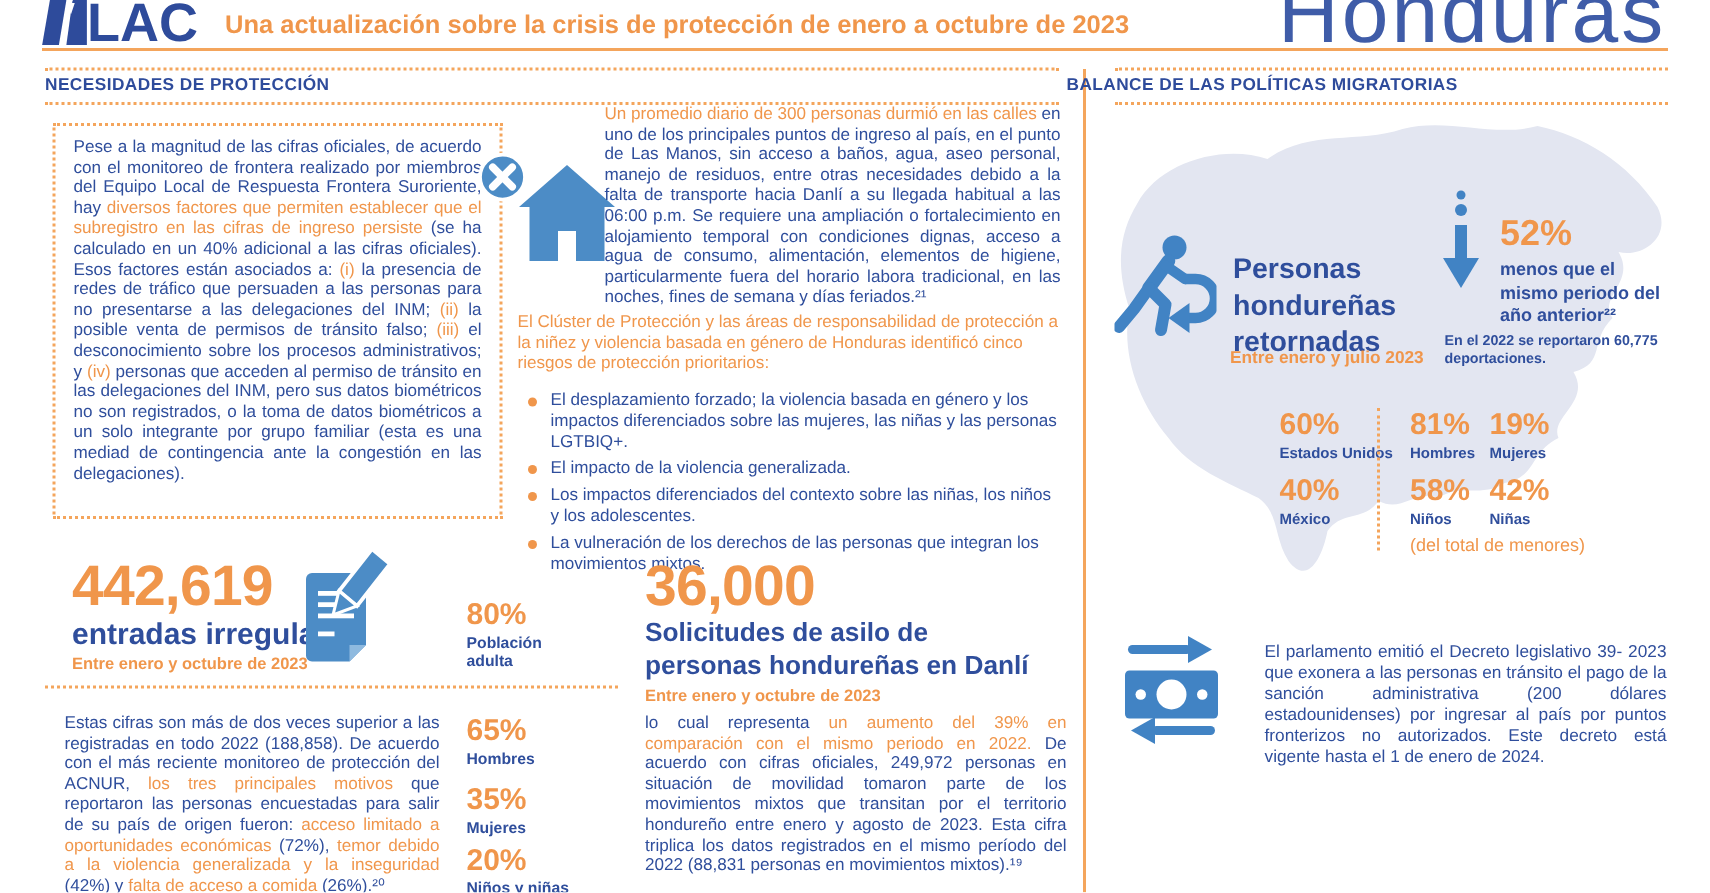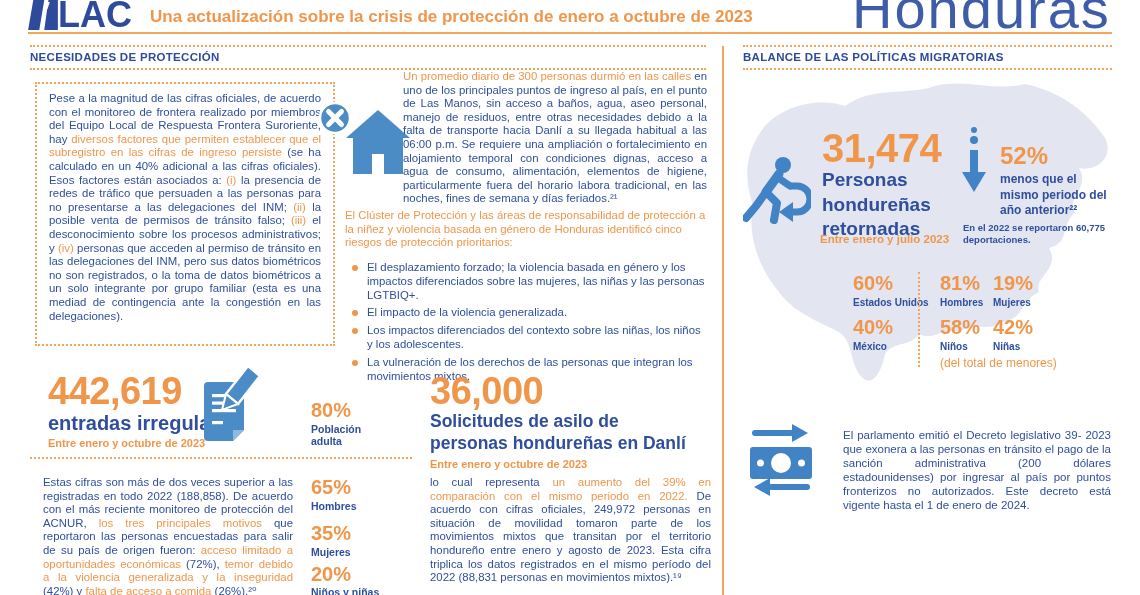--- a/index.html
+++ b/index.html
@@ -64,21 +64,21 @@
   <div class="abs country-title" style="left:852px;top:-24px;">Honduras</div>
 
   <div class="abs hrule" style="left:28px;top:32px;width:1084px;"></div>
   <div class="abs dotrule" style="left:30px;top:45px;width:676px;"></div>
   <div class="abs dotrule" style="left:743px;top:45px;width:369px;"></div>
   <div class="abs vrule" style="left:722px;top:46px;height:549px;"></div>
 
   <div class="abs col-head" style="left:30px;top:51px;">NECESIDADES DE PROTECCIÓN</div>
   <div class="abs dotrule" style="left:30px;top:68px;width:676px;"></div>
 
-  <div class="abs col-head" style="left:743px;top:51px;">BALANCE DE LAS POLÍTICAS MIGRATORIAS</div>
+  <div class="abs col-head" style="left:711px;top:51px;">BALANCE DE LAS POLÍTICAS MIGRATORIAS</div>
   <div class="abs dotrule" style="left:743px;top:68px;width:369px;"></div>
 
   <div class="abs needs-box" style="left:35px;top:82px;width:300px;height:264px;">
     <div class="para"><span class="seg-b">Pese a la magnitud de las cifras oficiales, de acuerdo con el monitoreo de frontera realizado por miembros del Equipo Local de Respuesta Frontera Suroriente, hay </span><span class="seg-o">diversos factores que permiten establecer que el subregistro en las cifras de ingreso persiste</span><span class="seg-b"> (se ha calculado en un 40% adicional a las cifras oficiales). Esos factores están asociados a: </span><span class="seg-o">(i)</span><span class="seg-b"> la presencia de redes de tráfico que persuaden a las personas para no presentarse a las delegaciones del INM; </span><span class="seg-o">(ii)</span><span class="seg-b"> la posible venta de permisos de tránsito falso; </span><span class="seg-o">(iii)</span><span class="seg-b"> el desconocimiento sobre los procesos administrativos; y </span><span class="seg-o">(iv)</span><span class="seg-b"> personas que acceden al permiso de tránsito en las delegaciones del INM, pero sus datos biométricos no son registrados, o la toma de datos biométricos a un solo integrante por grupo familiar (esta es una mediad de contingencia ante la congestión en las delegaciones).</span></div>
   </div>
 
   <div class="abs num-xl" style="left:48px;top:372px;">442,619</div>
   <div class="abs stat-label-lg" style="left:48px;top:412px;">entradas irregulares</div>
   <div class="abs period" style="left:48px;top:437px;">Entre enero y octubre de 2023</div>
 
@@ -149,21 +149,20 @@
   <svg class="abs" style="left:743px;top:156px;" width="68" height="84" viewBox="0 0 68 84">
     <circle cx="40" cy="9" r="8" fill="#4183C4"></circle>
     <path d="M36,18 L23,36" stroke="#4183C4" stroke-width="9" stroke-linecap="round" fill="none"></path>
     <path d="M34,21 L47,30" stroke="#4183C4" stroke-width="7" stroke-linecap="round" fill="none"></path>
     <path d="M23,36 L34,47 L31,64" stroke="#4183C4" stroke-width="8" stroke-linecap="round" stroke-linejoin="round" fill="none"></path>
     <path d="M23,36 L13,50 L3,62" stroke="#4183C4" stroke-width="8" stroke-linecap="round" stroke-linejoin="round" fill="none"></path>
     <path d="M47,30 H54 A13,13 0 0 1 54,56 H48" stroke="#4183C4" stroke-width="7" fill="none"></path>
     <polygon points="50,46 50,66 36,56" fill="#4183C4"></polygon>
   </svg>
 
-  <div class="abs num-xl" style="left:822px;top:128px;font-size:40px;">31,474</div>
   <div class="abs" style="left:822px;top:168px;width:170px;font-weight:bold;font-size:19px;line-height:1.3;color:var(--blue);">Personas hondureñas retornadas</div>
   <div class="abs period" style="left:802px;top:233px;font-size:11.5px;margin-left:18px;">Entre enero y julio 2023</div>
 
   <svg class="abs" style="left:960px;top:126px;" width="28" height="70" viewBox="0 0 28 70">
     <circle cx="14" cy="4" r="3" fill="#4183C4"></circle>
     <circle cx="14" cy="14" r="4" fill="#4183C4"></circle>
     <rect x="10" y="24" width="8" height="24" fill="#4183C4"></rect>
     <polygon points="2,46 26,46 14,66" fill="#4183C4"></polygon>
   </svg>
 

